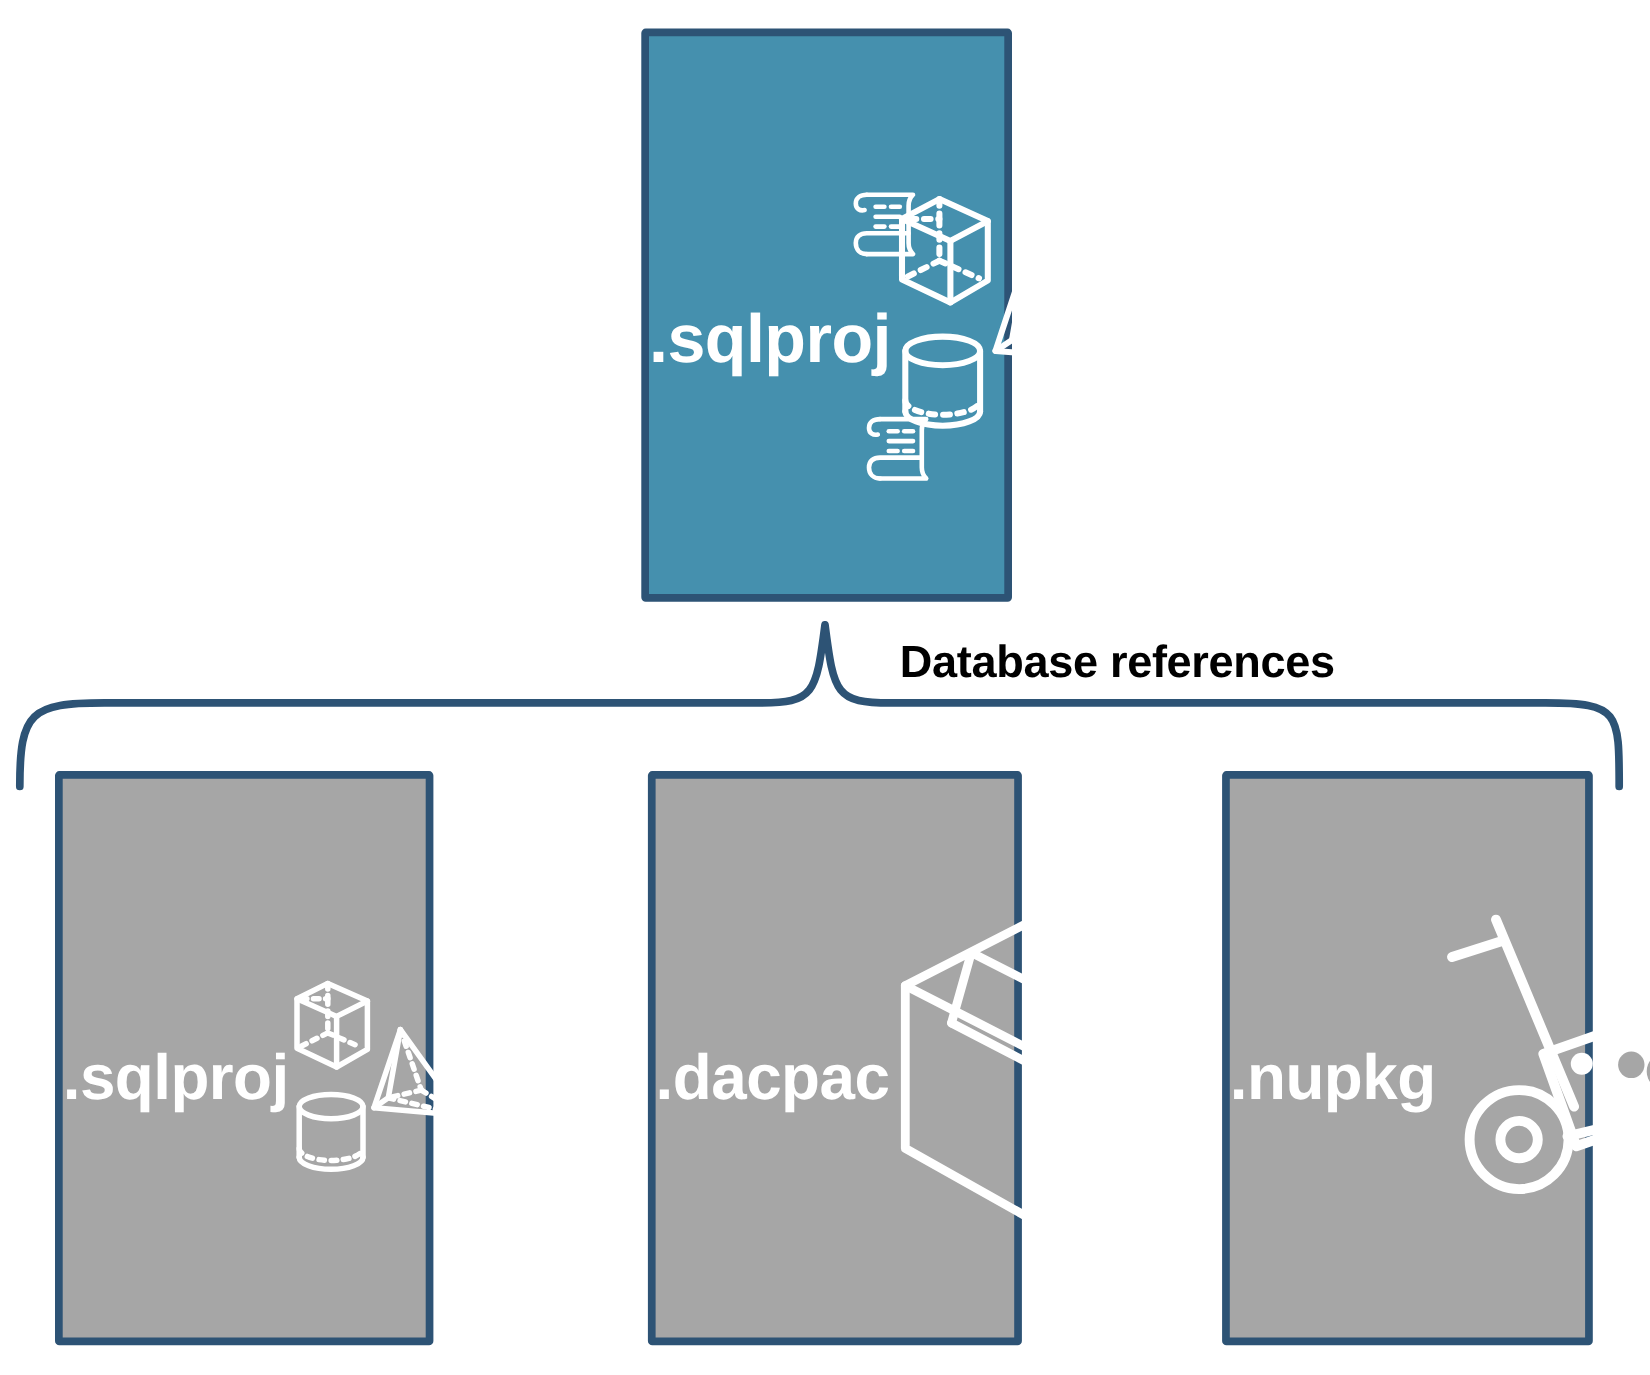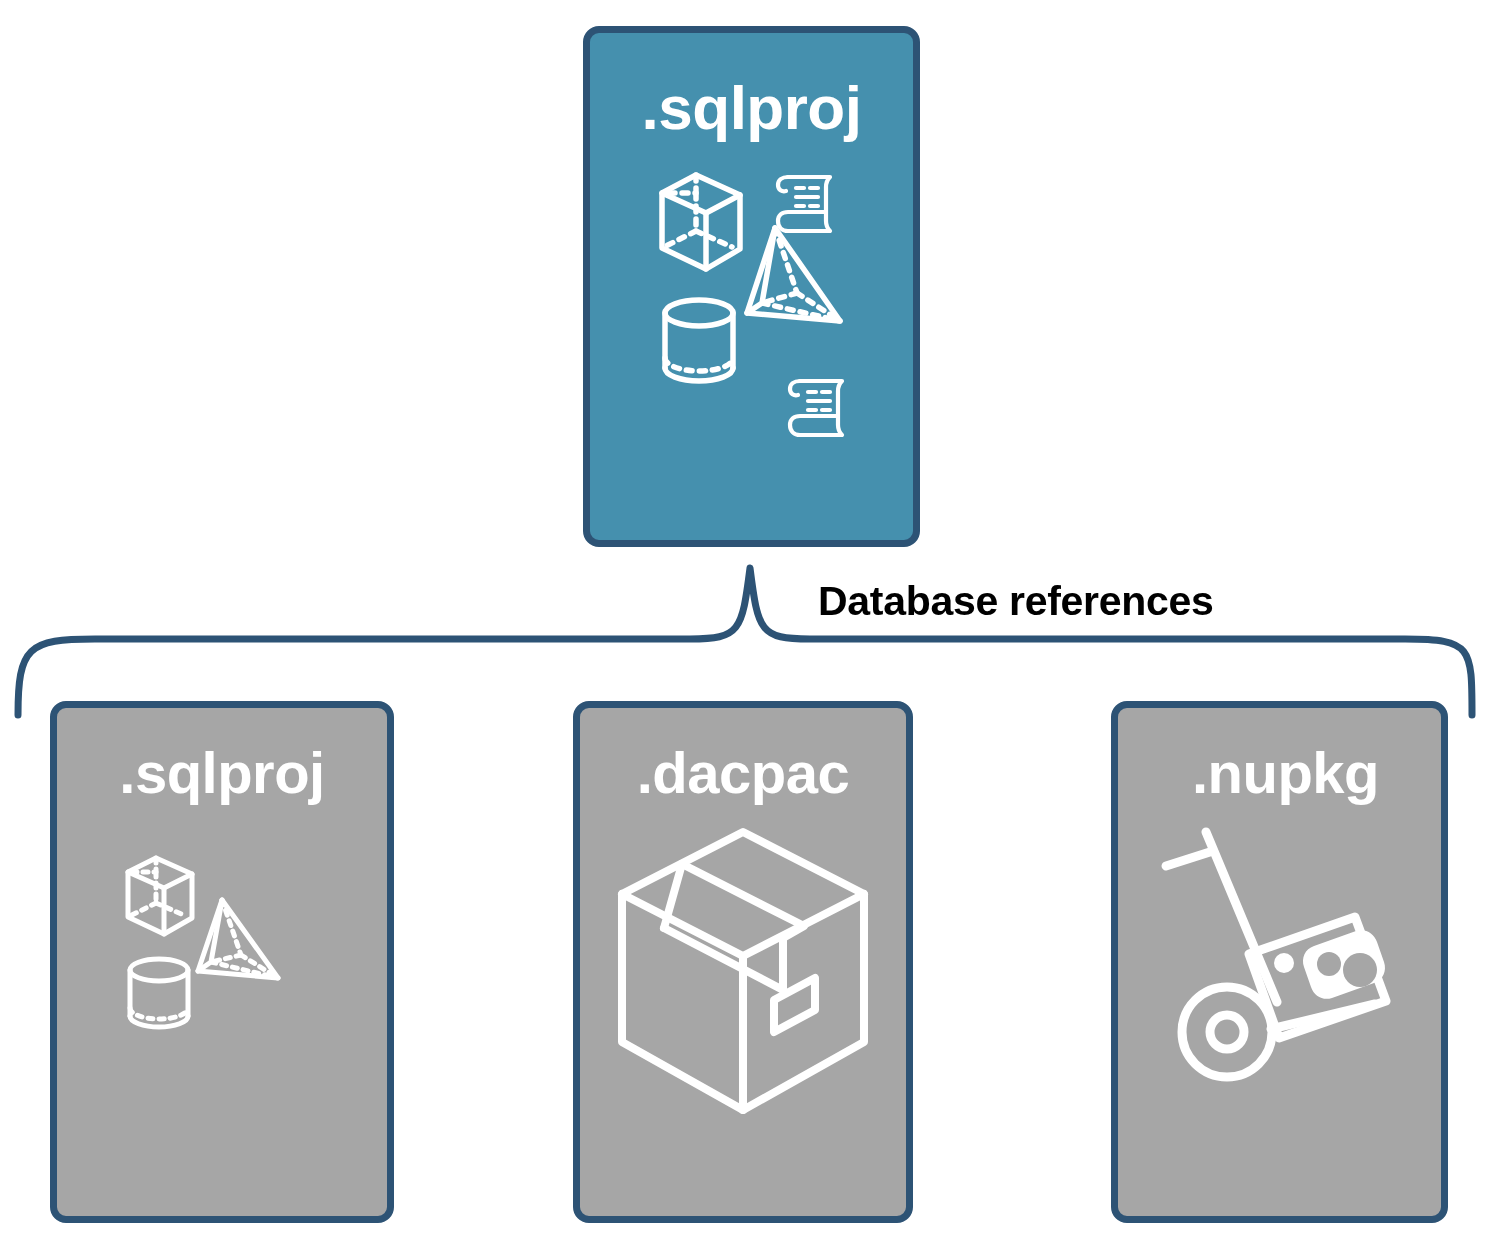--- a/index.html
+++ b/index.html
@@ -20,23 +20,23 @@
     left: 0;
     top: 0;
     width: 1500px;
     height: 1250px;
   }
 
   .card {
     position: absolute;
     box-sizing: border-box;
     border: 7px solid #2d5375;
-    border-radius: 16px;
+    border-radius: 4px;
     display: flex;
-    flex-direction: column;
+    flex-direction: row;
     align-items: center;
   }
 
   .card.blue { background: #4590ae; }
   .card.gray { background: #a6a6a6; }
 
   .card-title {
     color: #ffffff;
     font-weight: bold;
     letter-spacing: -0.5px;
@@ -51,22 +51,22 @@
     width: 337px;
     height: 521px;
   }
   #card-root .card-title {
     font-size: 62px;
     margin-top: 44px;
   }
 
   .card-bottom { top: 701px; height: 522px; }
   #card-sqlproj-ref { left: 50px;   width: 344px; }
-  #card-dacpac     { left: 573px;  width: 340px; }
-  #card-nupkg      { left: 1111px; width: 337px; padding-left: 12px; }
+  #card-dacpac     { left: 589px;  width: 340px; }
+  #card-nupkg      { left: 1111px; width: 337px; }
   .card-bottom .card-title {
     font-size: 58px;
     margin-top: 36px;
   }
 
   .icon-wrap {
     position: relative;
     flex: 0 0 auto;
   }
 

